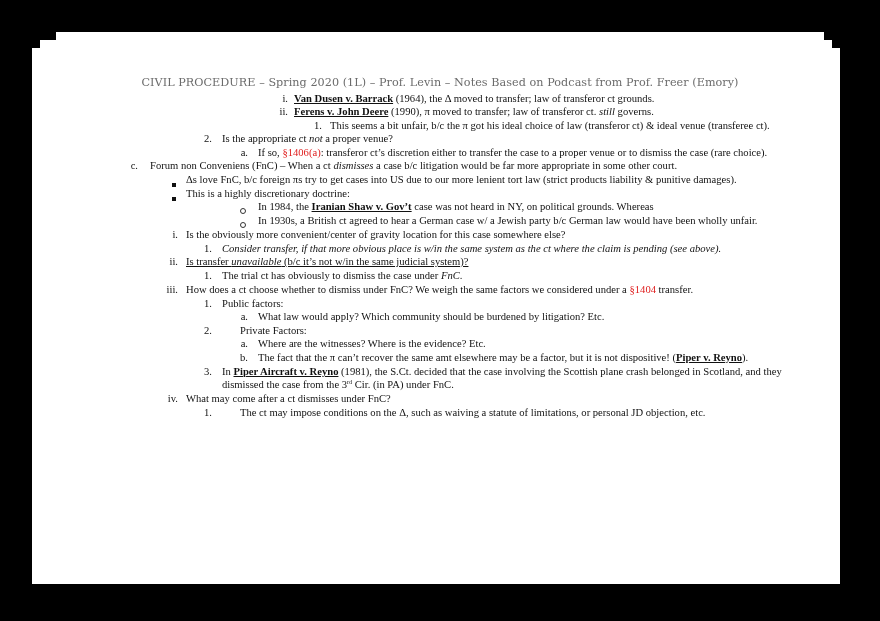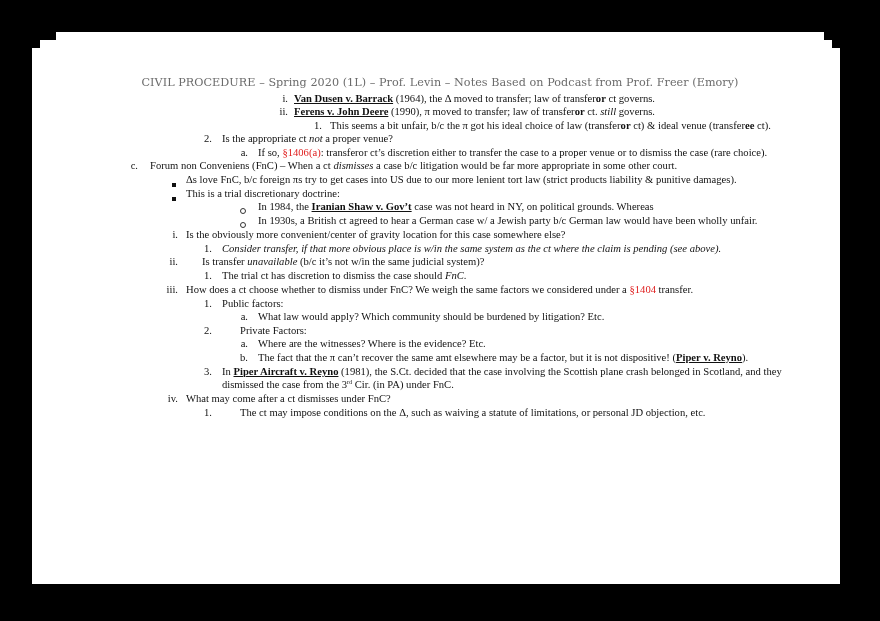--- a/index.html
+++ b/index.html
@@ -16,38 +16,38 @@
       letter-spacing: 0.05px;
     }
     .line {
       position: absolute; font-family: "Liberation Serif", serif; font-size: 10.6px; color: #111111;
       white-space: nowrap; line-height: 13px;
     }
     .marker { position: absolute; text-align: right; }
     .text { position: absolute; }
     .u { text-decoration: underline; font-weight: bold; }
     .red { color: #e02020; margin-top: 28px; }
-    .b { font-weight: bold; }
+    .b { font-weight: normal; }
     .i { font-style: italic; }
     sup { font-size: 6px; vertical-align: 4px; line-height: 0; }
     .sq { display: inline-block; width: 4px; height: 4px; background: #111; }
     .circ { display: inline-block; width: 4px; height: 4px; border: 1px solid #333; border-radius: 50%; }
   </style>
 </head>
 <body>
 
 <div class="page-step" style="left:56px; top:32px; width:768px; height:8px;"></div>
 <div class="page-step" style="left:40px; top:40px; width:792px; height:8px;"></div>
 <div class="page"></div>
 
 <div class="header">CIVIL PROCEDURE – Spring 2020 (1L) – Prof. Levin – Notes Based on Podcast from Prof. Freer (Emory)</div>
 
 <div class="line" style="top:92px; left:0;">
   <span class="marker" style="left:260px; width:28px;">i.</span>
-  <span class="text" style="left:294px;"><span class="u">Van Dusen v. Barrack</span><span> (1964), the Δ moved to transfer; law of transfer</span><span class="b">or</span><span> ct governs.</span></span>
+  <span class="text" style="left:294px;"><span class="u">Van Dusen v. Barrack</span><span> (1964), the Δ moved to transfer; law of transfer</span><span class="b">or</span><span> ct grounds.</span></span>
 </div>
 
 <div class="line" style="top:105px; left:0;">
   <span class="marker" style="left:260px; width:28px;">ii.</span>
   <span class="text" style="left:294px;"><span class="u">Ferens v. John Deere</span><span> (1990), π moved to transfer; law of transfer</span><span class="b">or</span><span> ct. </span><span class="i">still</span><span> governs.</span></span>
 </div>
 
 <div class="line" style="top:119px; left:0;">
   <span class="marker" style="left:300px; width:22px;">1.</span>
   <span class="text" style="left:330px;"><span>This seems a bit unfair, b/c the π got his ideal choice of law (transfer</span><span class="b">or</span><span> ct) &amp; ideal venue (transfer</span><span class="b">ee</span><span> ct).</span></span>
@@ -68,21 +68,21 @@
   <span class="text" style="left:150px;"><span>Forum non Conveniens (FnC) – When a ct </span><span class="i">dismisses</span><span> a case b/c litigation would be far more appropriate in some other court.</span></span>
 </div>
 
 <div class="line" style="top:173px; left:0;">
   <span class="marker" style="left:172px; top:4px;"><span class="sq"></span></span>
   <span class="text" style="left:186px;"><span>Δs love FnC, b/c foreign πs try to get cases into US due to our more lenient tort law (strict products liability &amp; punitive damages).</span></span>
 </div>
 
 <div class="line" style="top:187px; left:0;">
   <span class="marker" style="left:172px; top:4px;"><span class="sq"></span></span>
-  <span class="text" style="left:186px;"><span>This is a trial discretionary doctrine:</span></span>
+  <span class="text" style="left:186px;"><span>This is a highly discretionary doctrine:</span></span>
 </div>
 
 <div class="line" style="top:200px; left:0;">
   <span class="marker" style="left:240px; top:4px;"><span class="circ"></span></span>
   <span class="text" style="left:258px;"><span>In 1984, the </span><span class="u">Iranian Shaw v. Gov’t</span><span> case was not heard in NY, on political grounds. Whereas</span></span>
 </div>
 
 <div class="line" style="top:214px; left:0;">
   <span class="marker" style="left:240px; top:4px;"><span class="circ"></span></span>
   <span class="text" style="left:258px;"><span>In 1930s, a British ct agreed to hear a German case w/ a Jewish party b/c German law would have been wholly unfair.</span></span>
@@ -93,26 +93,26 @@
   <span class="text" style="left:186px;"><span>Is the obviously more convenient/center of gravity location for this case somewhere else?</span></span>
 </div>
 
 <div class="line" style="top:242px; left:0;">
   <span class="marker" style="left:190px; width:22px;">1.</span>
   <span class="text" style="left:222px;font-style:italic;"><span>Consider transfer, if that more obvious place is w/in the same system as the ct where the claim is pending (see above).</span></span>
 </div>
 
 <div class="line" style="top:255px; left:0;">
   <span class="marker" style="left:150px; width:28px;">ii.</span>
-  <span class="text" style="left:202px;"><span>Is transfer </span><span class="i">unavailable</span><span> (b/c it’s not w/in the same judicial system)?</span></span>
+  <span class="text" style="left:186px;text-decoration:underline;"><span>Is transfer </span><span class="i">unavailable</span><span> (b/c it’s not w/in the same judicial system)?</span></span>
 </div>
 
 <div class="line" style="top:269px; left:0;">
   <span class="marker" style="left:190px; width:22px;">1.</span>
-  <span class="text" style="left:222px;"><span>The trial ct has discretion to dismiss the case should </span><span class="i">FnC</span><span>.</span></span>
+  <span class="text" style="left:222px;"><span>The trial ct has obviously to dismiss the case under </span><span class="i">FnC</span><span>.</span></span>
 </div>
 
 <div class="line" style="top:283px; left:0;">
   <span class="marker" style="left:150px; width:28px;">iii.</span>
   <span class="text" style="left:186px;"><span>How does a ct choose whether to dismiss under FnC? We weigh the same factors we considered under a </span><span class="red">§1404</span><span> transfer.</span></span>
 </div>
 
 <div class="line" style="top:297px; left:0;">
   <span class="marker" style="left:190px; width:22px;">1.</span>
   <span class="text" style="left:222px;"><span>Public factors:</span></span>

